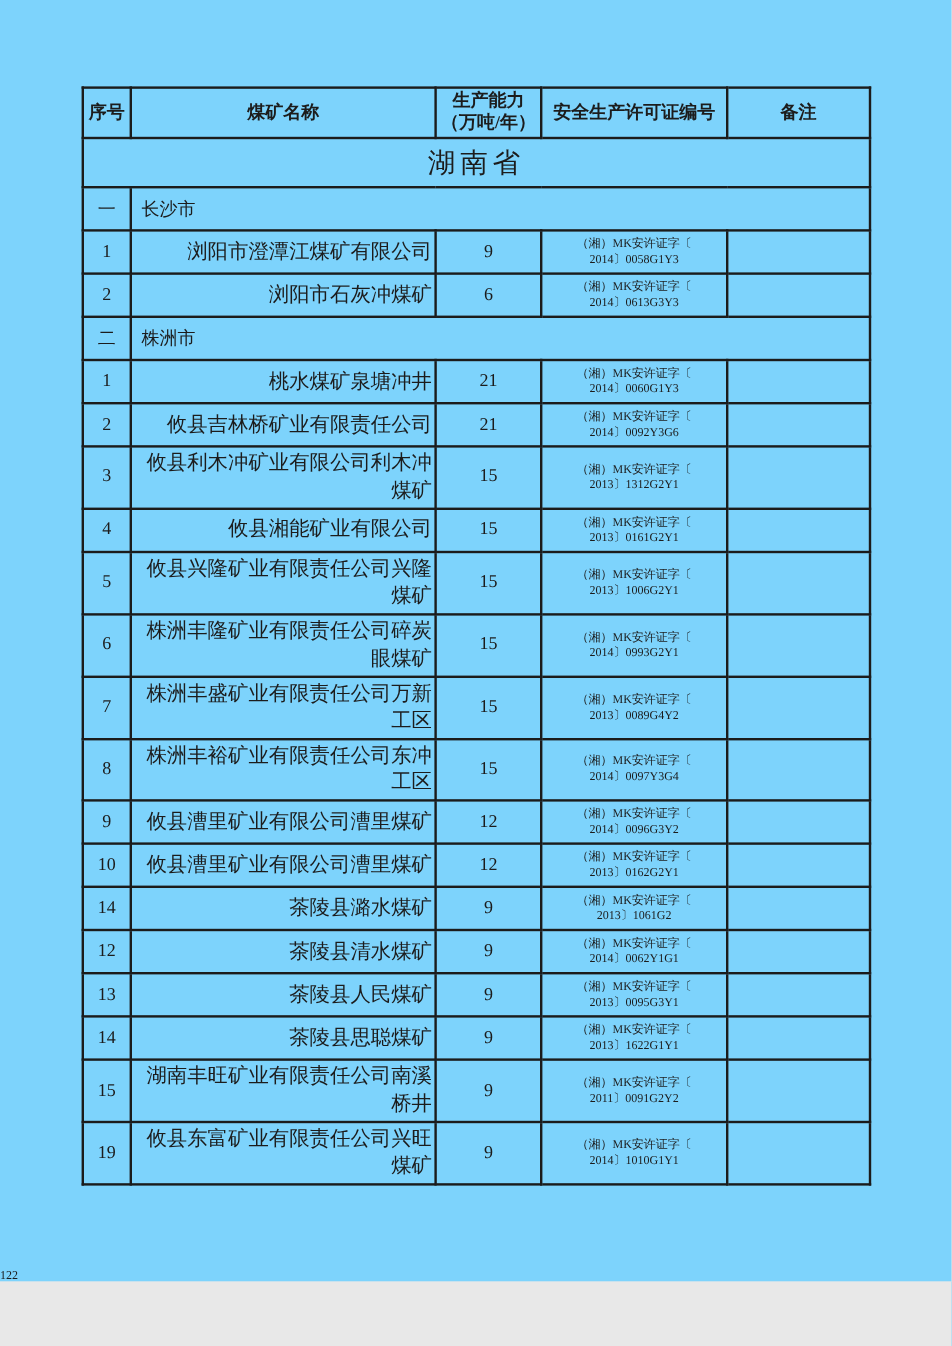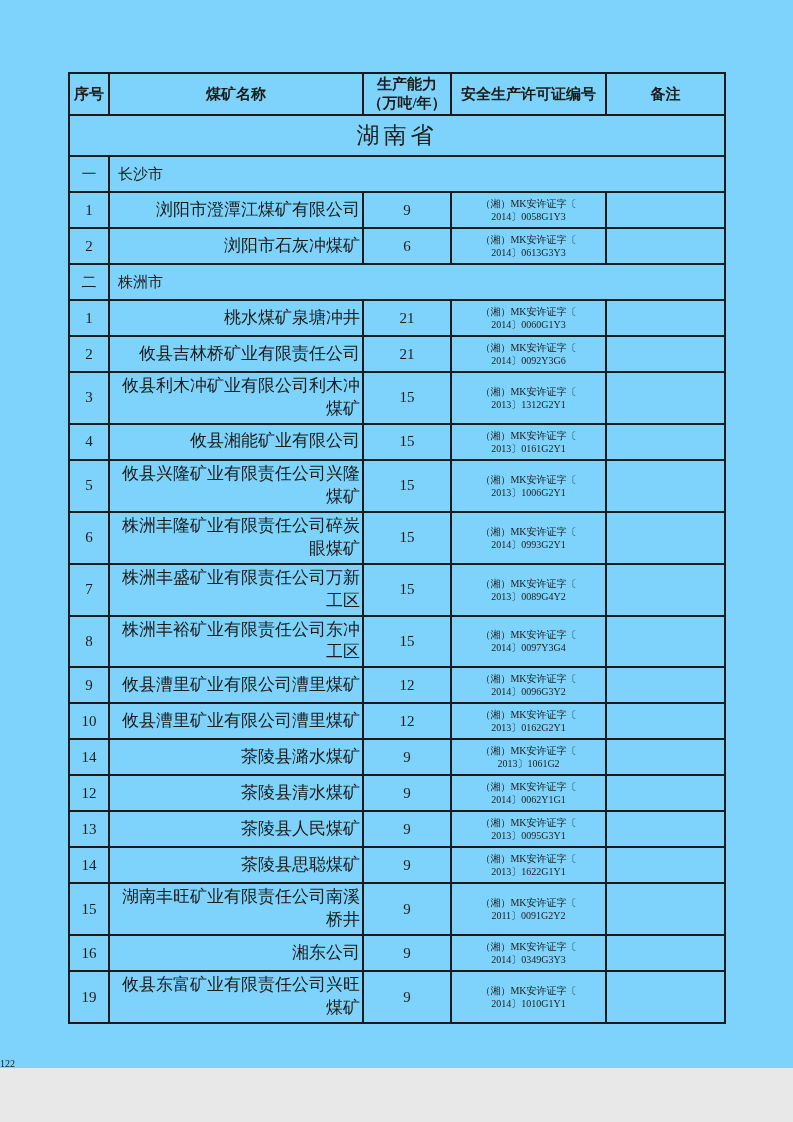--- a/index.html
+++ b/index.html
@@ -298,30 +298,20 @@
             <td class="c-no">15</td>
             <td class="c-name">湖南丰旺矿业有限责任公司南溪桥井</td>
             <td class="c-cap">9</td>
             <td class="c-lic">
               <div class="lic-line">（湘）MK安许证字〔</div>
               <div class="lic-line">2011〕0091G2Y2</div>
             </td>
             <td class="c-rem"></td>
           </tr>
           <tr>
-            <td class="c-no">16</td>
-            <td class="c-name">湘东公司</td>
-            <td class="c-cap">9</td>
-            <td class="c-lic">
-              <div class="lic-line">（湘）MK安许证字〔</div>
-              <div class="lic-line">2014〕0349G3Y3</div>
-            </td>
-            <td class="c-rem"></td>
-          </tr>
-          <tr>
             <td class="c-no">19</td>
             <td class="c-name">攸县东富矿业有限责任公司兴旺煤矿</td>
             <td class="c-cap">9</td>
             <td class="c-lic">
               <div class="lic-line">（湘）MK安许证字〔</div>
               <div class="lic-line">2014〕1010G1Y1</div>
             </td>
             <td class="c-rem"></td>
           </tr>
         </tbody>

